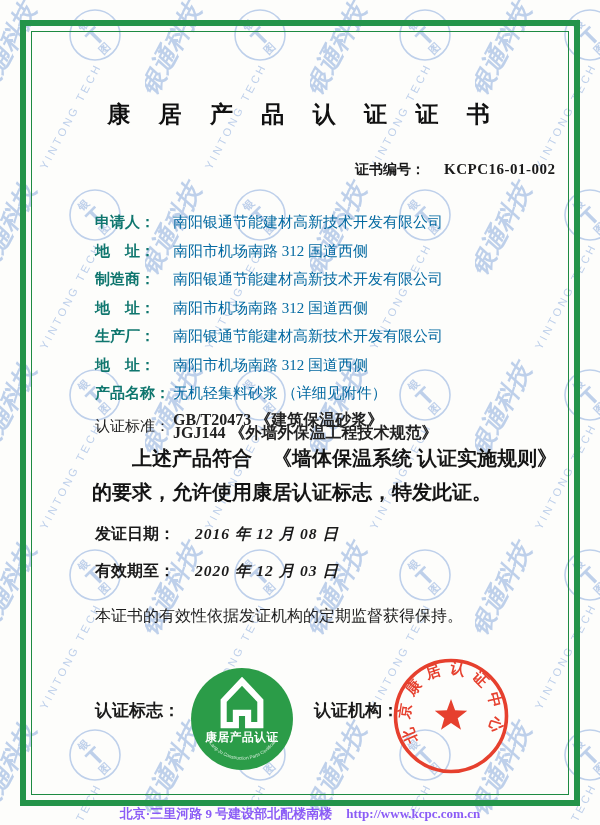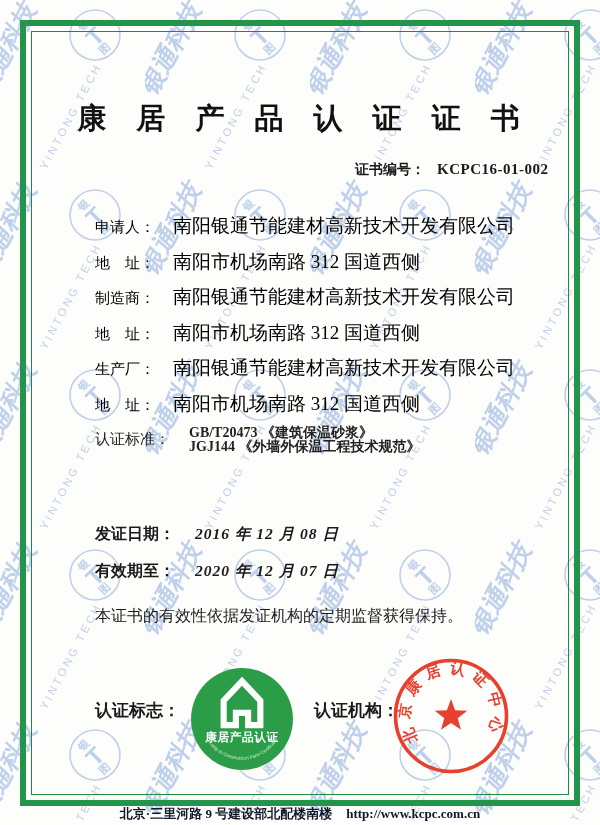--- a/index.html
+++ b/index.html
@@ -23,44 +23,44 @@
     position: absolute; left: 31px; top: 31px;
     width: 538px; height: 764px;
     border: 1.5px solid #1d8a42;
     z-index: 1;
   }
   .content { position: absolute; inset: 0; z-index: 2; }
   .title {
     position: absolute; top: 99px; left: 0; width: 100%;
     text-align: center;
     font-family: "Liberation Sans", "DejaVu Sans", sans-serif;
-    font-weight: bold; font-size: 29px; letter-spacing: 11px;
+    font-weight: bold; font-size: 23px; letter-spacing: 11px;
     color: #111;
     padding-left: 8px;
   }
   .certno-row {
     position: absolute; top: 161px; left: 355px;
     font-size: 14px; white-space: nowrap;
   }
   .certno-label { font-weight: 600; }
   .certno-value {
     font-family: "Liberation Serif", serif;
     font-weight: bold; font-size: 15px; letter-spacing: 0.5px;
-    margin-left: 12px;
+    margin-left: 19px;
   }
   .fields { position: absolute; left: 95px; top: 213px; width: 420px; }
   .field-row { display: flex; align-items: baseline; margin-bottom: 9.5px; }
   .field-label {
-    flex: 0 0 78px; font-size: 15px; font-weight: 400; color: #000000;
+    flex: 0 0 78px; font-size: 15px; font-weight: 700; color: #0f766e;
     white-space: nowrap;
   }
-  .field-value { font-size: 19px; color: #000000; white-space: nowrap; }
+  .field-value { font-size: 15px; color: #0369a1; white-space: nowrap; }
   .std-row { display: flex; align-items: center; margin-top: 2px; }
   .std-label { flex: 0 0 78px; font-size: 15px; font-weight: 400; white-space: nowrap; }
-  .std-lines { font-size: 14px; font-weight: 600; line-height: 13.5px; color: #222; margin-left: 16px; }
+  .std-lines { font-size: 16px; font-weight: 600; line-height: 13.5px; color: #222; }
   .statement {
     position: absolute; left: 92px; top: 441px; width: 424px;
     font-size: 20px; font-weight: 600; line-height: 34px; color: #141414;
   }
   .statement .line1 { text-indent: 40px; white-space: nowrap; }
   .statement .line2 { white-space: nowrap; }
   .date-row { position: absolute; left: 95px; white-space: nowrap; }
   .date-row.issue { top: 524px; }
   .date-row.valid { top: 561px; }
   .date-label { font-size: 16px; font-weight: 600; display: inline-block; width: 100px; }
@@ -68,21 +68,21 @@
   .validity-note {
     position: absolute; left: 95px; top: 606px;
     font-size: 16px; font-weight: 500; color: #1c1c1c; white-space: nowrap;
   }
   .mark-label { position: absolute; left: 95px; top: 699px; font-size: 17px; font-weight: 600; font-family: Liberation Serif, serif; }
   .body-label { position: absolute; left: 314px; top: 699px; font-size: 17px; font-weight: 600; }
   .kangju-logo { position: absolute; left: 189px; top: 666px; width: 106px; height: 106px; }
   .cert-seal { position: absolute; left: 391px; top: 656px; width: 120px; height: 120px; }
   .footer {
     position: absolute; left: 0; top: 805px; width: 100%;
-    text-align: center; font-size: 13px; font-weight: bold; color: #0f172a;
+    text-align: center; font-size: 13px; font-weight: bold; color: #8b5cf6;
     white-space: nowrap;
   }
   .footer .addr { margin-right: 14px; }
 </style>
 </head>
 <body>
 
 <div class="wm-layer">
   <svg width="600" height="825" xmlns="http://www.w3.org/2000/svg">
     <defs>
@@ -132,35 +132,43 @@
       <span class="field-value">南阳市机场南路 312 国道西侧</span>
     </div>
     <div class="field-row">
       <span class="field-label">生产厂：</span>
       <span class="field-value">南阳银通节能建材高新技术开发有限公司</span>
     </div>
     <div class="field-row">
       <span class="field-label">地　址：</span>
       <span class="field-value">南阳市机场南路 312 国道西侧</span>
     </div>
+    <div class="field-row">
+      <span class="field-label">产品名称：</span>
+      <span class="field-value">无机轻集料砂浆 （详细见附件）</span>
+    </div>
     <div class="std-row">
       <span class="std-label">认证标准：</span>
       <div class="std-lines">
         <div>GB/T20473 《建筑保温砂浆》</div>
         <div>JGJ144 《外墙外保温工程技术规范》</div>
       </div>
     </div>
   </div>
 
+  <div class="statement">
+    <div class="line1">上述产品符合　《墙体保温系统 认证实施规则》</div>
+    <div class="line2">的要求，允许使用康居认证标志，特发此证。</div>
+  </div>
 
   <div class="date-row issue">
     <span class="date-label">发证日期：</span><span class="date-value">2016 年  12 月  08 日</span>
   </div>
   <div class="date-row valid">
-    <span class="date-label">有效期至：</span><span class="date-value">2020 年  12 月  07 日</span>
+    <span class="date-label">有效期至：</span><span class="date-value">2020 年  12 月  03 日</span>
   </div>
 
   <div class="validity-note">本证书的有效性依据发证机构的定期监督获得保持。</div>
 
   <div class="mark-label">认证标志：</div>
 
   <svg class="kangju-logo" viewBox="0 0 104 104" xmlns="http://www.w3.org/2000/svg">
     <defs>
       <path id="enArc" d="M 17.4 72 A 40 40 0 0 0 86.6 72" fill="none"></path>
     </defs>

